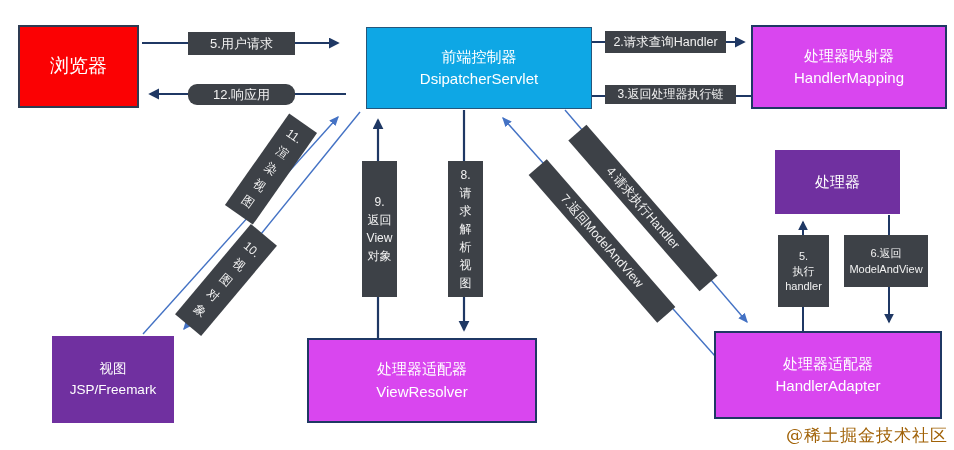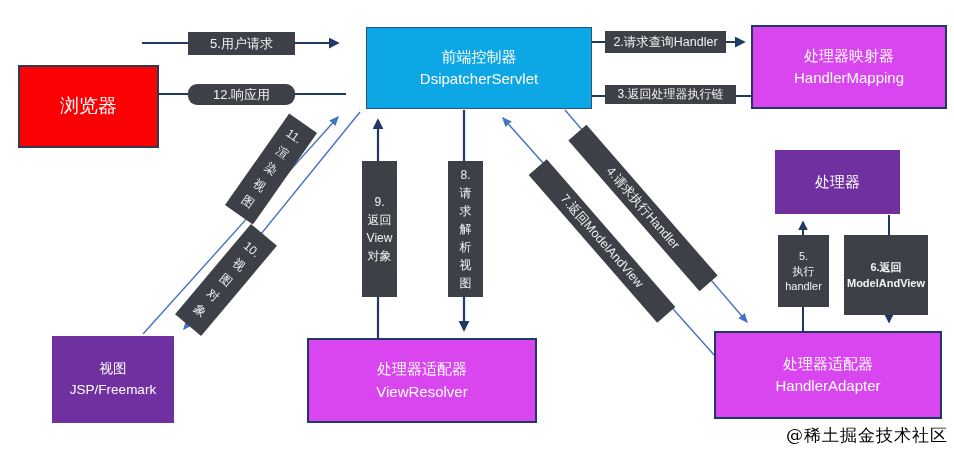--- a/index.html
+++ b/index.html
@@ -20,21 +20,21 @@
   .lbl{
     position:absolute;background:#3d4147;color:#f2f2f2;
     display:flex;align-items:center;justify-content:center;text-align:center;
     box-sizing:border-box;z-index:3;white-space:pre-line;
   }
   .lh18{line-height:18px;}
   .lh15{line-height:15px;}
   .lh16{line-height:16px;}
   .lh20{line-height:20px;}
   .watermark{
-    position:absolute;right:6px;bottom:3px;color:#000000;font-size:17px;
+    position:absolute;right:6px;bottom:3px;color:#a16207;font-size:17px;
     font-family:"DejaVu Serif","Liberation Serif",serif;z-index:4;letter-spacing:1px;
   }
   svg line{shape-rendering:geometricPrecision;}
 </style>
 </head>
 <body>
 
 <div class="stage">
 
   <svg class="layer" width="954" height="450" viewBox="0 0 954 450">
@@ -55,21 +55,21 @@
     <line x1="464" y1="110" x2="464" y2="330" stroke="#1f3864" stroke-width="2.2" marker-end="url(#mNavy)"></line>
     <line x1="803" y1="331" x2="803" y2="222" stroke="#1f3864" stroke-width="2" marker-end="url(#mNavy)"></line>
     <line x1="889" y1="215" x2="889" y2="322" stroke="#1f3864" stroke-width="2" marker-end="url(#mNavy)"></line>
 
     <line x1="143" y1="334" x2="338" y2="117" stroke="#4472c4" stroke-width="1.4" marker-end="url(#mBlue)"></line>
     <line x1="360" y1="112" x2="184" y2="329" stroke="#4472c4" stroke-width="1.4" marker-end="url(#mBlue)"></line>
     <line x1="565" y1="110" x2="747" y2="322" stroke="#4472c4" stroke-width="1.4" marker-end="url(#mBlue)"></line>
     <line x1="715" y1="356" x2="503" y2="118" stroke="#4472c4" stroke-width="1.4" marker-end="url(#mBlue)"></line>
   </svg>
 
-  <div class="node red" style="left:18px;top:25px;width:141px;height:83px;margin-top:40px;">
+  <div class="node red" style="left:18px;top:25px;width:121px;height:83px;">
     <div class="t">浏览器</div>
   </div>
 
   <div class="node blue" style="left:346px;top:27px;width:226px;height:82px;">
     <div class="t">前端控制器</div>
     <div class="t">DsipatcherServlet</div>
   </div>
 
   <div class="node orange" style="left:751px;top:25px;width:196px;height:84px;">
     <div class="t">处理器映射器</div>
@@ -129,18 +129,18 @@
 图</div>
 
   <div class="lbl" style="left:543px;top:196px;width:200px;height:24px;font-size:12.5px;transform:rotate(49deg);">4.请求执行Handler</div>
 
   <div class="lbl" style="left:504px;top:229px;width:196px;height:24px;font-size:12.5px;transform:rotate(49deg);">7.返回ModelAndView</div>
 
   <div class="lbl lh15" style="left:778px;top:235px;width:51px;height:72px;font-size:11px;">5.
 执行
 handler</div>
 
-  <div class="lbl lh16" style="left:844px;top:235px;width:84px;height:80px;font-size:11px;font-weight:bold;">6.返回
+  <div class="lbl lh16" style="left:844px;top:235px;width:84px;height:52px;font-size:11px;">6.返回
 ModelAndView</div>
 
   <div class="watermark">@稀土掘金技术社区</div>
 
 </div>
 
 </body></html>

